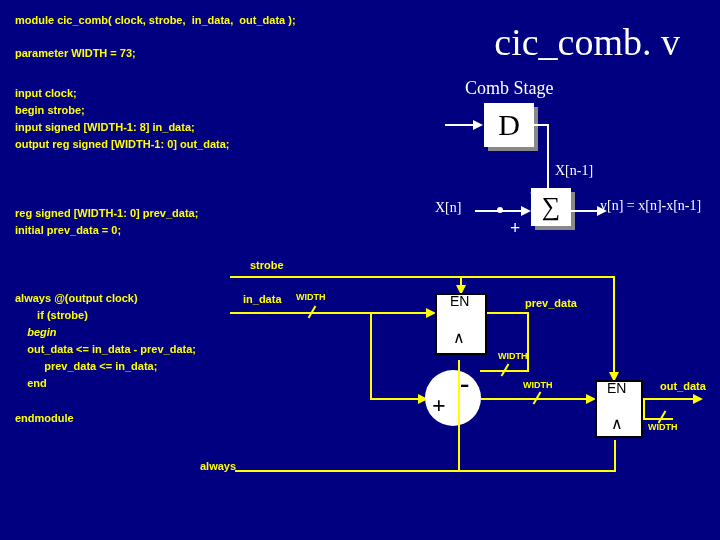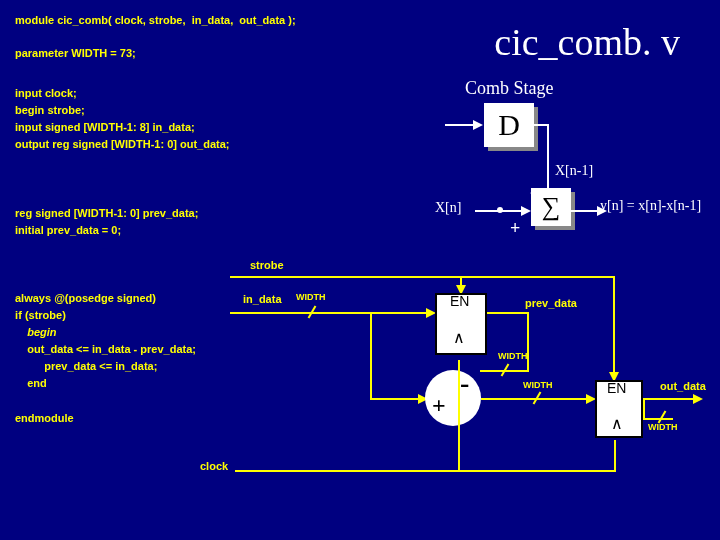--- a/index.html
+++ b/index.html
@@ -123,22 +123,22 @@
 <div class="title">cic_comb. v</div>
 
 <div class="code" style="left:15px; top:12px;">module cic_comb( clock, strobe,  in_data,  out_data );</div>
 <div class="code" style="left:15px; top:45px;">parameter WIDTH = 73;</div>
 <div class="code" style="left:15px; top:85px;">input clock;</div>
 <div class="code" style="left:15px; top:102px;">begin strobe;</div>
 <div class="code" style="left:15px; top:119px;">input signed [WIDTH-1: 8] in_data;</div>
 <div class="code" style="left:15px; top:136px;">output reg signed [WIDTH-1: 0] out_data;</div>
 <div class="code" style="left:15px; top:205px;">reg signed [WIDTH-1: 0] prev_data;</div>
 <div class="code" style="left:15px; top:222px;">initial prev_data = 0;</div>
-<div class="code" style="left:15px; top:290px;">always @(posedge signed)</div>
-<div class="code" style="left:9px; top:307px;text-align:center;">  if (strobe)</div>
+<div class="code" style="left:15px; top:290px;">always @(output clock)</div>
+<div class="code" style="left:31px; top:307px;text-align:center;">  if (strobe)</div>
 <div class="code" style="left:15px; top:324px;font-style:italic;">    begin</div>
 <div class="code" style="left:15px; top:341px;">    out_data &lt;= in_data - prev_data;</div>
 <div class="code" style="left:32px; top:358px;">    prev_data &lt;= in_data;</div>
 <div class="code" style="left:15px; top:375px;">    end</div>
 <div class="code" style="left:15px; top:410px;">endmodule</div>
 
 <div class="label-white" style="left:465px; top:78px; font-size:18px;">Comb Stage</div>
 
 <div class="box-shadow" style="left:488px; top:107px; width:50px; height:44px;"></div>
 <div class="box" style="left:484px; top:103px; width:50px; height:44px; font-size:30px;">D</div>
@@ -192,21 +192,21 @@
 <div class="vline-y" style="left:527px; top:312px; height:60px;"></div>
 <div class="hline-y" style="left:480px; top:370px; width:48px;"></div>
 <div class="slash" style="left:498px; top:369px;"></div>
 <div class="label-yellow" style="left:498px; top:351px; font-size:9px;">WIDTH</div>
 <div class="label-yellow" style="left:525px; top:297px; font-size:11px;">prev_data</div>
 
 <div class="circle" style="left:425px; top:370px; width:56px; height:56px;"></div>
 <div class="label-white" style="left:432px; top:392px; font-size:24px; color:#000; font-weight:bold;">+</div>
 <div class="label-white" style="left:460px; top:367px; font-size:28px; color:#000; font-weight:bold;">-</div>
 
-<div class="label-yellow" style="left:200px; top:460px; font-size:11px;">clock</div>
+<div class="label-yellow" style="left:200px; top:460px; font-size:11px;">always</div>
 <div class="hline-y" style="left:235px; top:470px; width:223px;"></div>
 <div class="vline-y" style="left:458px; top:360px; height:110px;"></div>
 
 <div class="hline-y" style="left:481px; top:398px; width:110px;"></div>
 <div class="slash" style="left:530px; top:397px;"></div>
 <div class="label-yellow" style="left:523px; top:380px; font-size:9px;">WIDTH</div>
 <div class="arrow-r-y" style="left:586px; top:394px;"></div>
 
 <div class="vline-y" style="left:613px; top:276px; height:100px;"></div>
 <div class="hline-y" style="left:460px; top:276px; width:154px;"></div>

